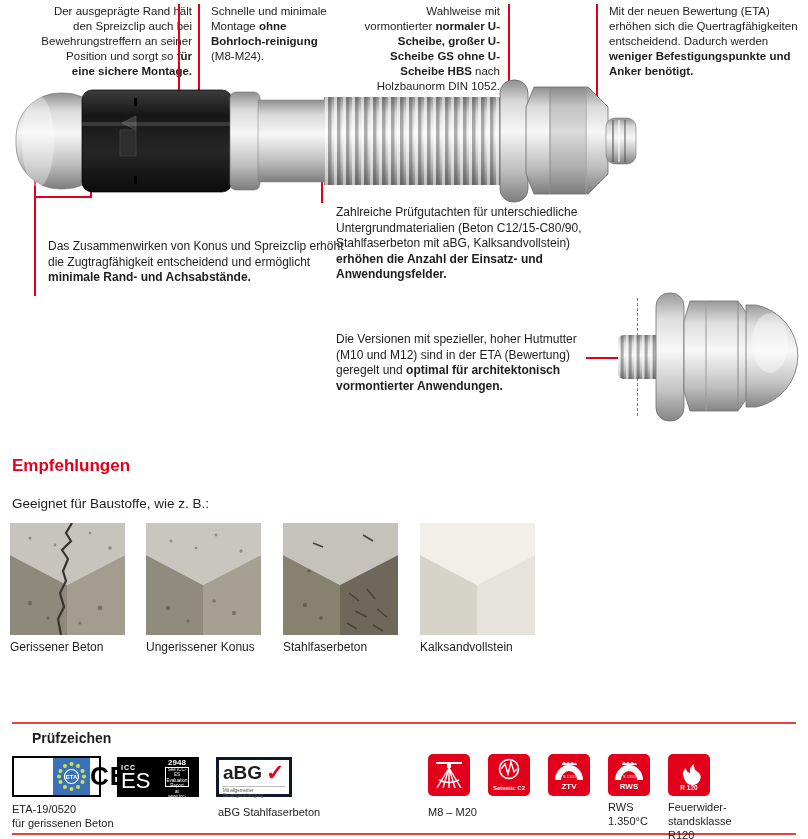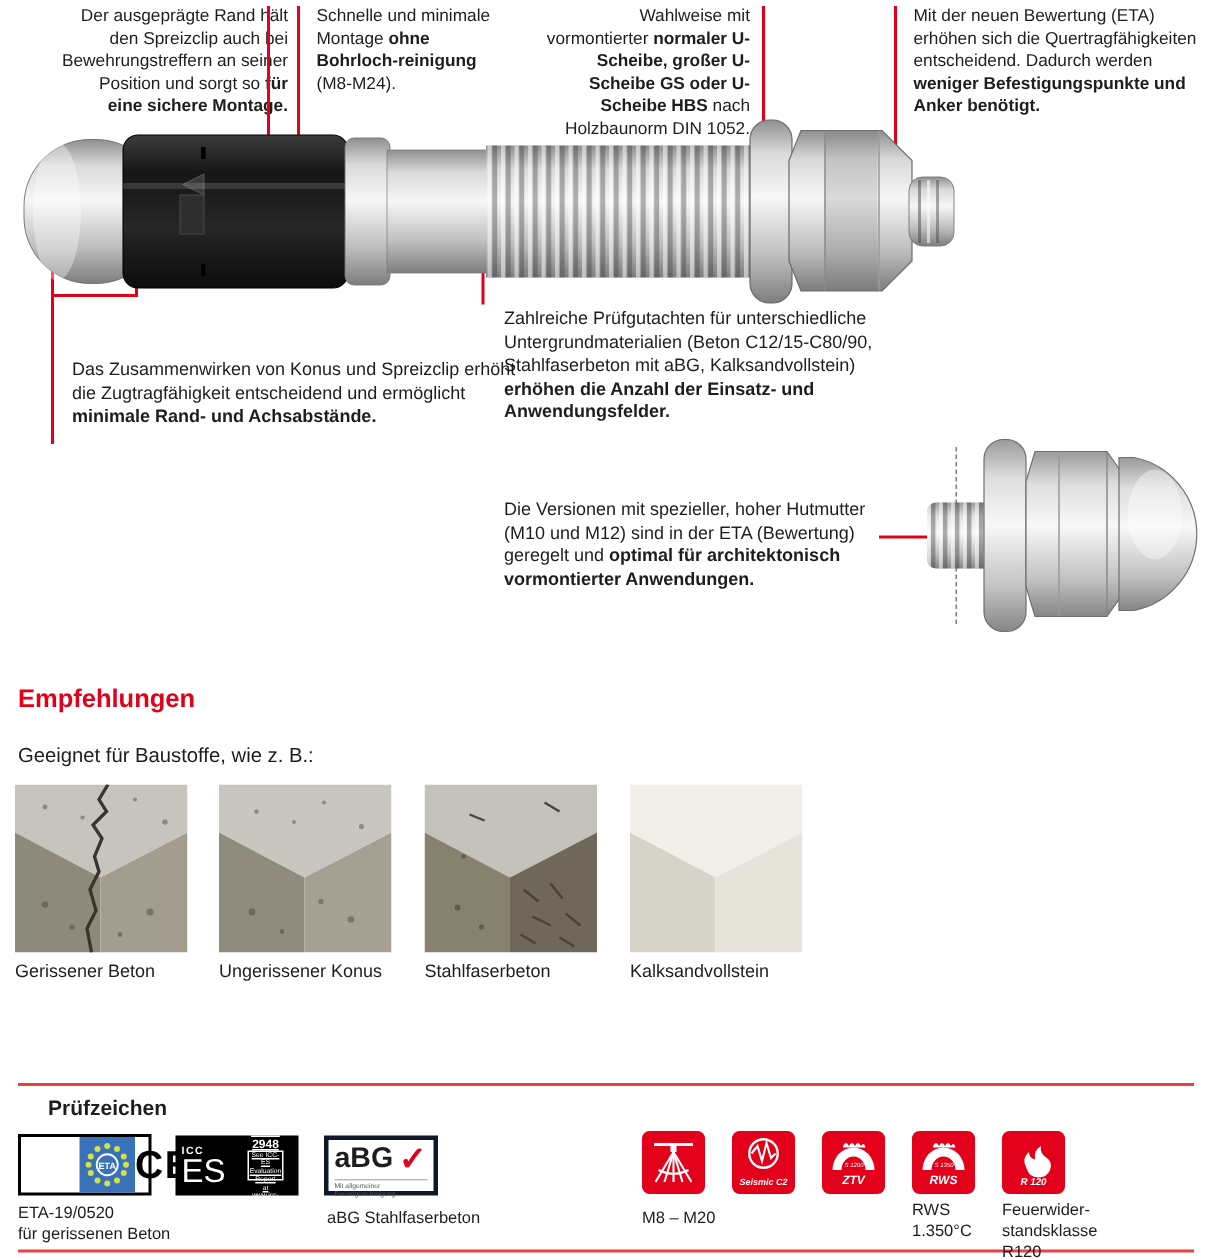--- a/index.html
+++ b/index.html
@@ -13,37 +13,37 @@
   .hline{position:absolute;height:1.5px;background:#e2001a;}
   .dashline{position:absolute;width:0;border-left:1.5px dashed #7a7a7a;}
   .rule{position:absolute;left:12px;width:784px;height:2px;background:#e64242;}
   .section-title{position:absolute;font-weight:bold;}
   #empf-title{left:12px;top:456px;font-size:17px;color:#e2001a;}
   #empf-sub{position:absolute;left:12px;top:496px;font-size:13.5px;}
   #pruef-title{left:12px;top:730px;font-size:14px;color:#1d1d1b;margin-left:20px;}
   .cube{position:absolute;top:523px;width:115px;height:112px;}
   .cube-label{position:absolute;top:640px;font-size:12px;}
   .badge-caption{position:absolute;font-size:11px;line-height:14px;}
-  .redbadge{position:absolute;top:754px;width:42px;height:42px;background:#e2001a;border-radius:5px;font-style:italic;}
+  .redbadge{position:absolute;top:754px;width:42px;height:42px;background:#e2001a;border-radius:5px;}
   .redbadge svg{display:block;}
   
   #ce-badge{position:absolute;left:12px;top:756px;width:89px;height:41px;border:2px solid #000;
             display:flex;box-sizing:border-box;background:#fff;padding-left:39px;}
   #ce-blue{width:41px;height:100%;background:#3a72b9;position:relative;}
   #ce-blue svg{display:block;}
   #ce-letters{flex:1;display:flex;align-items:center;justify-content:center;
               font-weight:bold;font-size:26px;letter-spacing:1px;color:#000;}
   
   #icc-badge{position:absolute;left:117px;top:757px;width:82px;height:40px;background:#000;
              display:flex;color:#fff;box-sizing:border-box;padding:2px;}
   #icc-left{width:36px;display:flex;flex-direction:column;justify-content:center;padding-left:2px;}
   #icc-small{font-size:7px;font-weight:bold;letter-spacing:1px;}
   #icc-big{font-size:22px;font-weight:normal;line-height:20px;}
   #icc-right{flex:1;border:1px solid #fff;margin:8px;display:flex;flex-direction:column;
-             align-items:center;justify-content:center;text-align:center;text-decoration:underline;}
+             align-items:center;justify-content:center;text-align:center;}
   #icc-esr{font-size:8px;font-weight:bold;}
   #icc-note{font-size:4.5px;line-height:5.5px;}
   
   #abg-badge{position:absolute;left:216px;top:757px;width:76px;height:40px;border:3px solid #0f172a;
              background:#fff;box-sizing:border-box;padding:2px 4px;}
   #abg-row{display:flex;align-items:center;gap:4px;}
   #abg-label{font-size:19px;font-weight:bold;color:#1d1d1b;letter-spacing:0;}
   #abg-note{font-size:4.5px;color:#555;border-top:1px solid #bbb;margin-top:2px;padding-top:1px;}
   
   #fm-badge{position:absolute;left:320px;top:752px;width:88px;text-align:center;}
@@ -56,21 +56,21 @@
 
 <div id="page">
 
   <div class="tb right" style="left:40px;top:4px;width:152px;">
     <span>Der ausgeprägte Rand hält den Spreizclip auch bei Bewehrungstreffern an seiner Position und sorgt so </span><b>für eine sichere Montage.</b><span></span>
   </div>
   <div class="tb" style="left:211px;top:4px;width:122px;">
     <span>Schnelle und minimale Montage </span><b>ohne Bohrloch-reinigung</b><span> (M8-M24).</span>
   </div>
   <div class="tb right" style="left:358px;top:4px;width:142px;">
-    <span>Wahlweise mit vormontierter </span><b>normaler U-Scheibe, großer U-Scheibe GS oder U-Scheibe HBS</b><span> nach Holzbaunorm DIN 1052.</span>
+    <span>Wahlweise mit vormontierter </span><b>normaler U-Scheibe, großer U-Scheibe GS ohne U-Scheibe HBS</b><span> nach Holzbaunorm DIN 1052.</span>
   </div>
   <div class="tb" style="left:609px;top:4px;width:196px;">
     <span>Mit der neuen Bewertung (ETA) erhöhen sich die Quertragfähigkeiten entscheidend. Dadurch werden </span><b>weniger Befestigungspunkte und Anker benötigt.</b><span></span>
   </div>
 
   <div class="tb tb2" style="left:48px;top:239px;width:305px;">
     <span>Das Zusammenwirken von Konus und Spreizclip erhöht die Zugtragfähigkeit entscheidend und ermöglicht </span><b>minimale Rand- und Achsabstände.</b><span></span>
   </div>
   <div class="tb tb2" style="left:336px;top:205px;width:262px;">
     <span>Zahlreiche Prüfgutachten für unterschiedliche Untergrundmaterialien (Beton C12/15-C80/90, Stahlfaserbeton mit aBG, Kalksandvollstein) </span><b>erhöhen die Anzahl der Einsatz- und Anwendungsfelder.</b><span></span>

